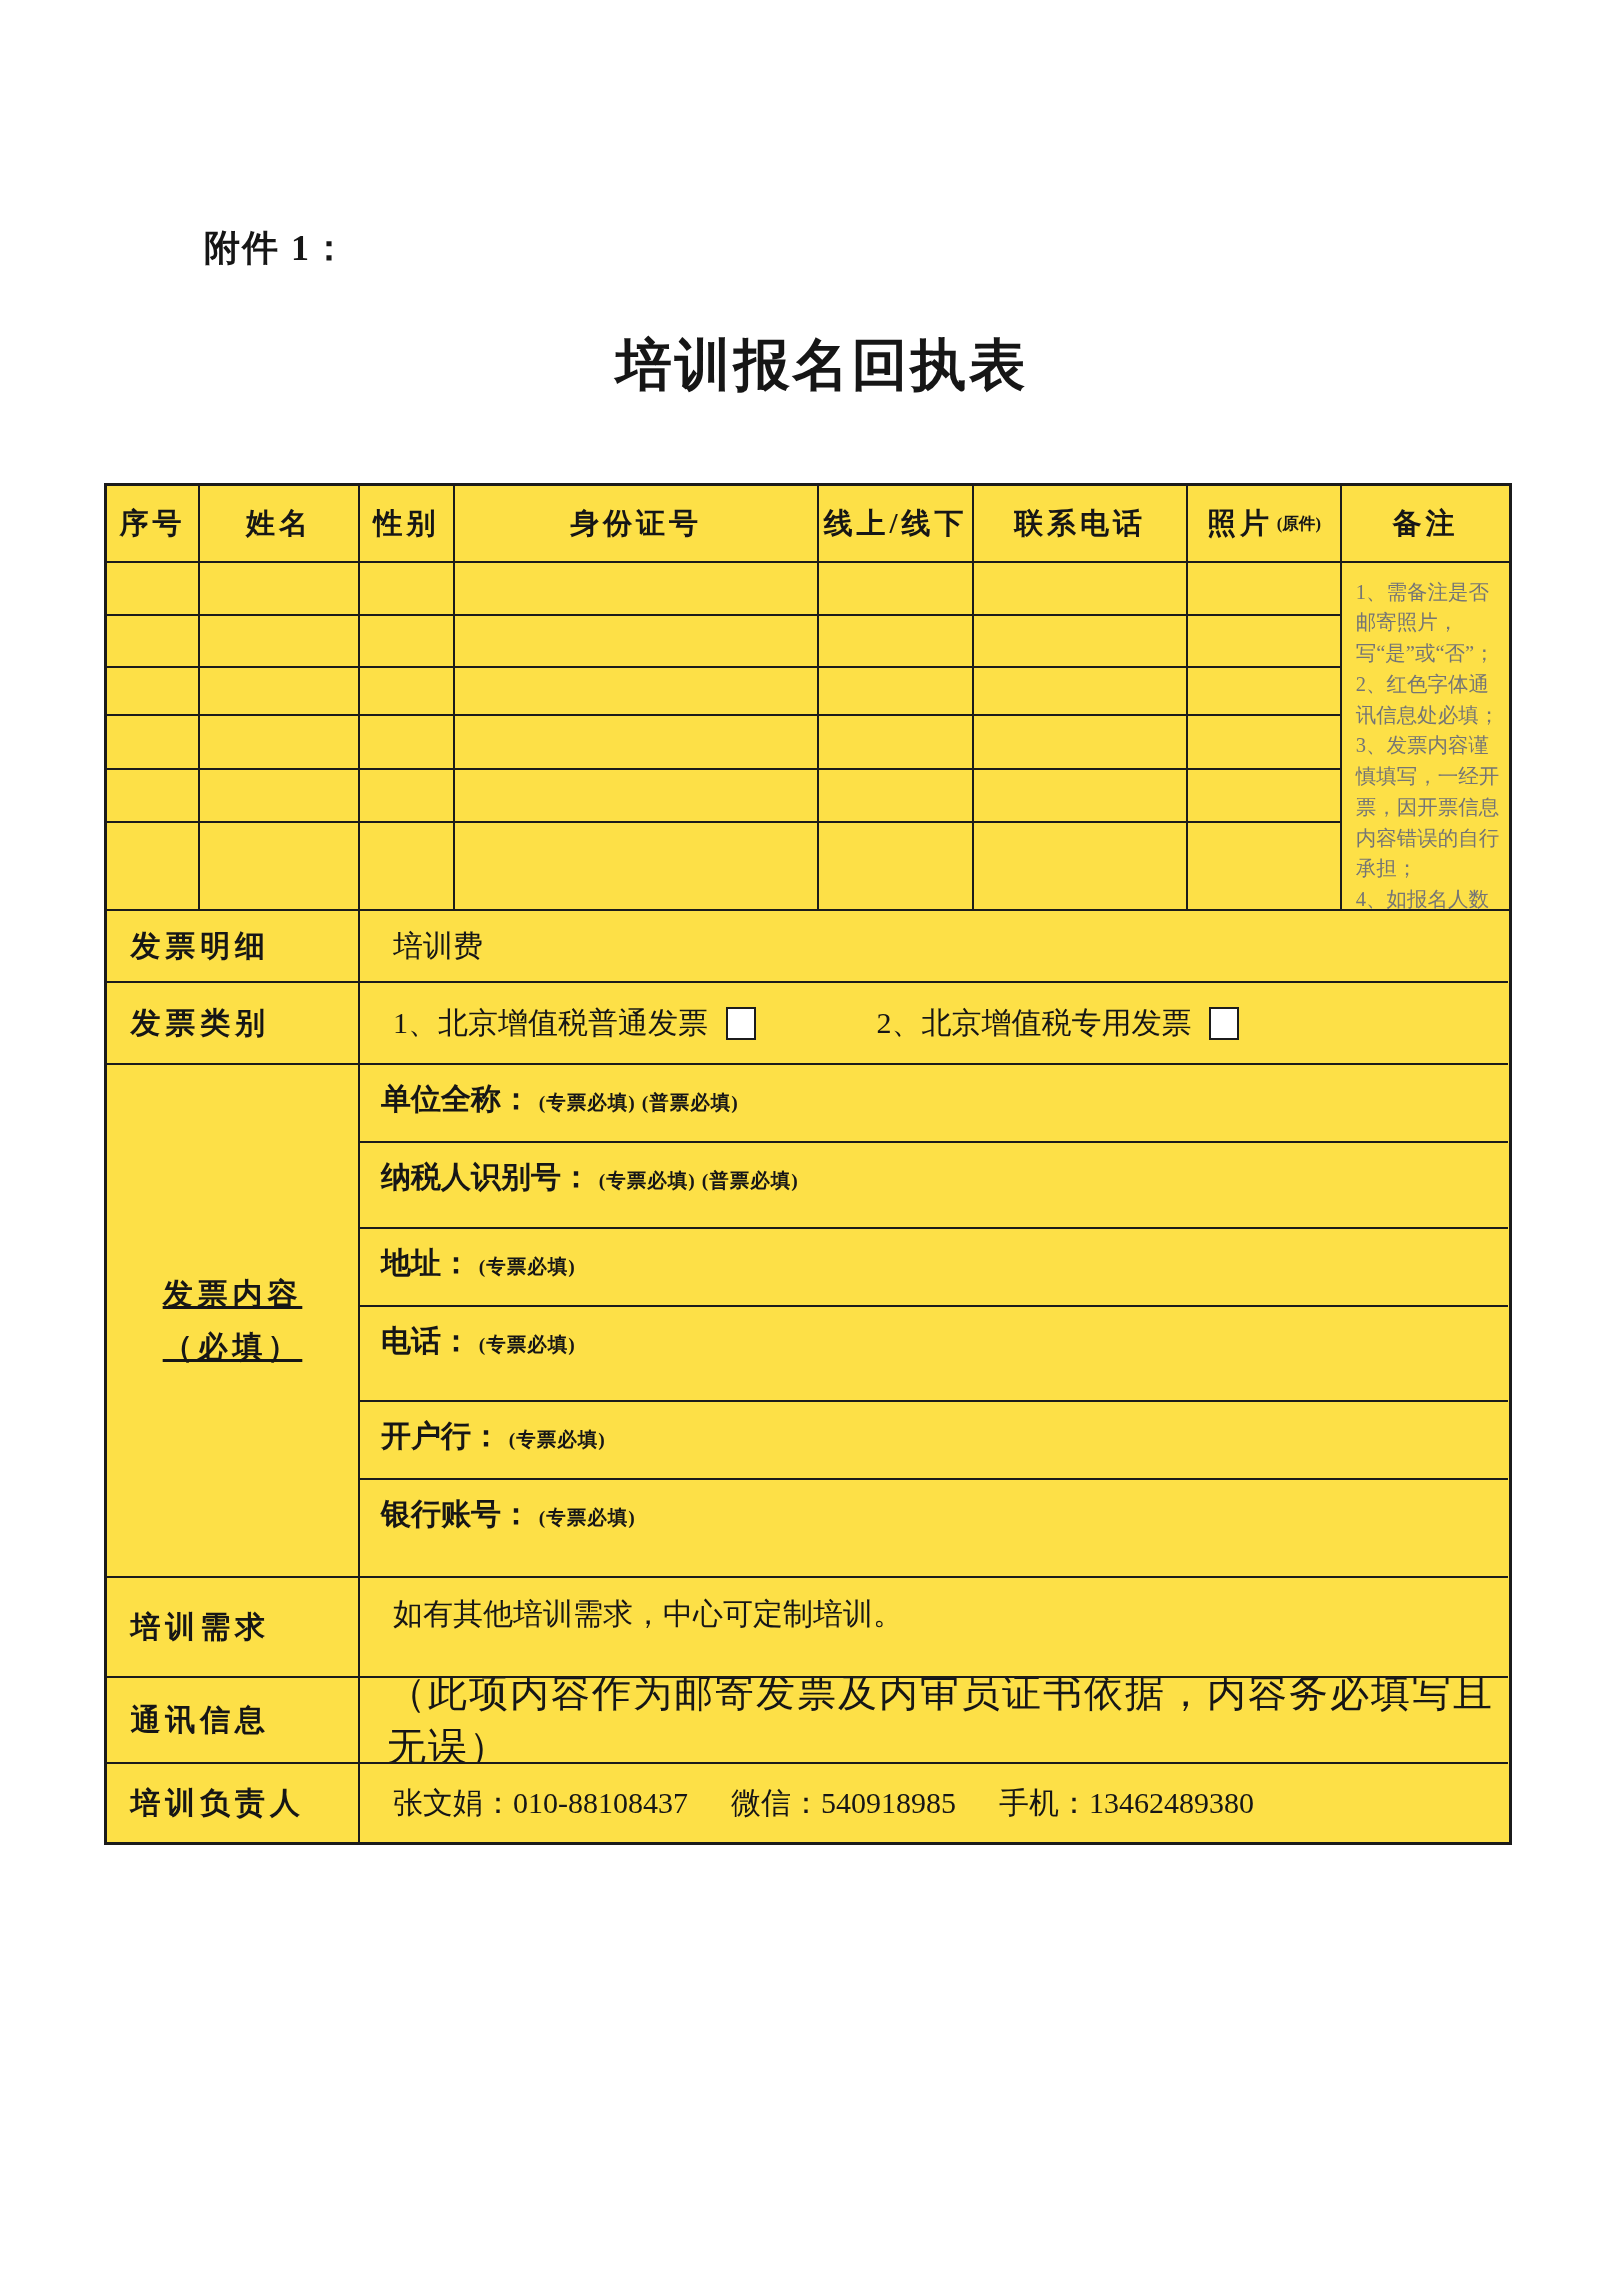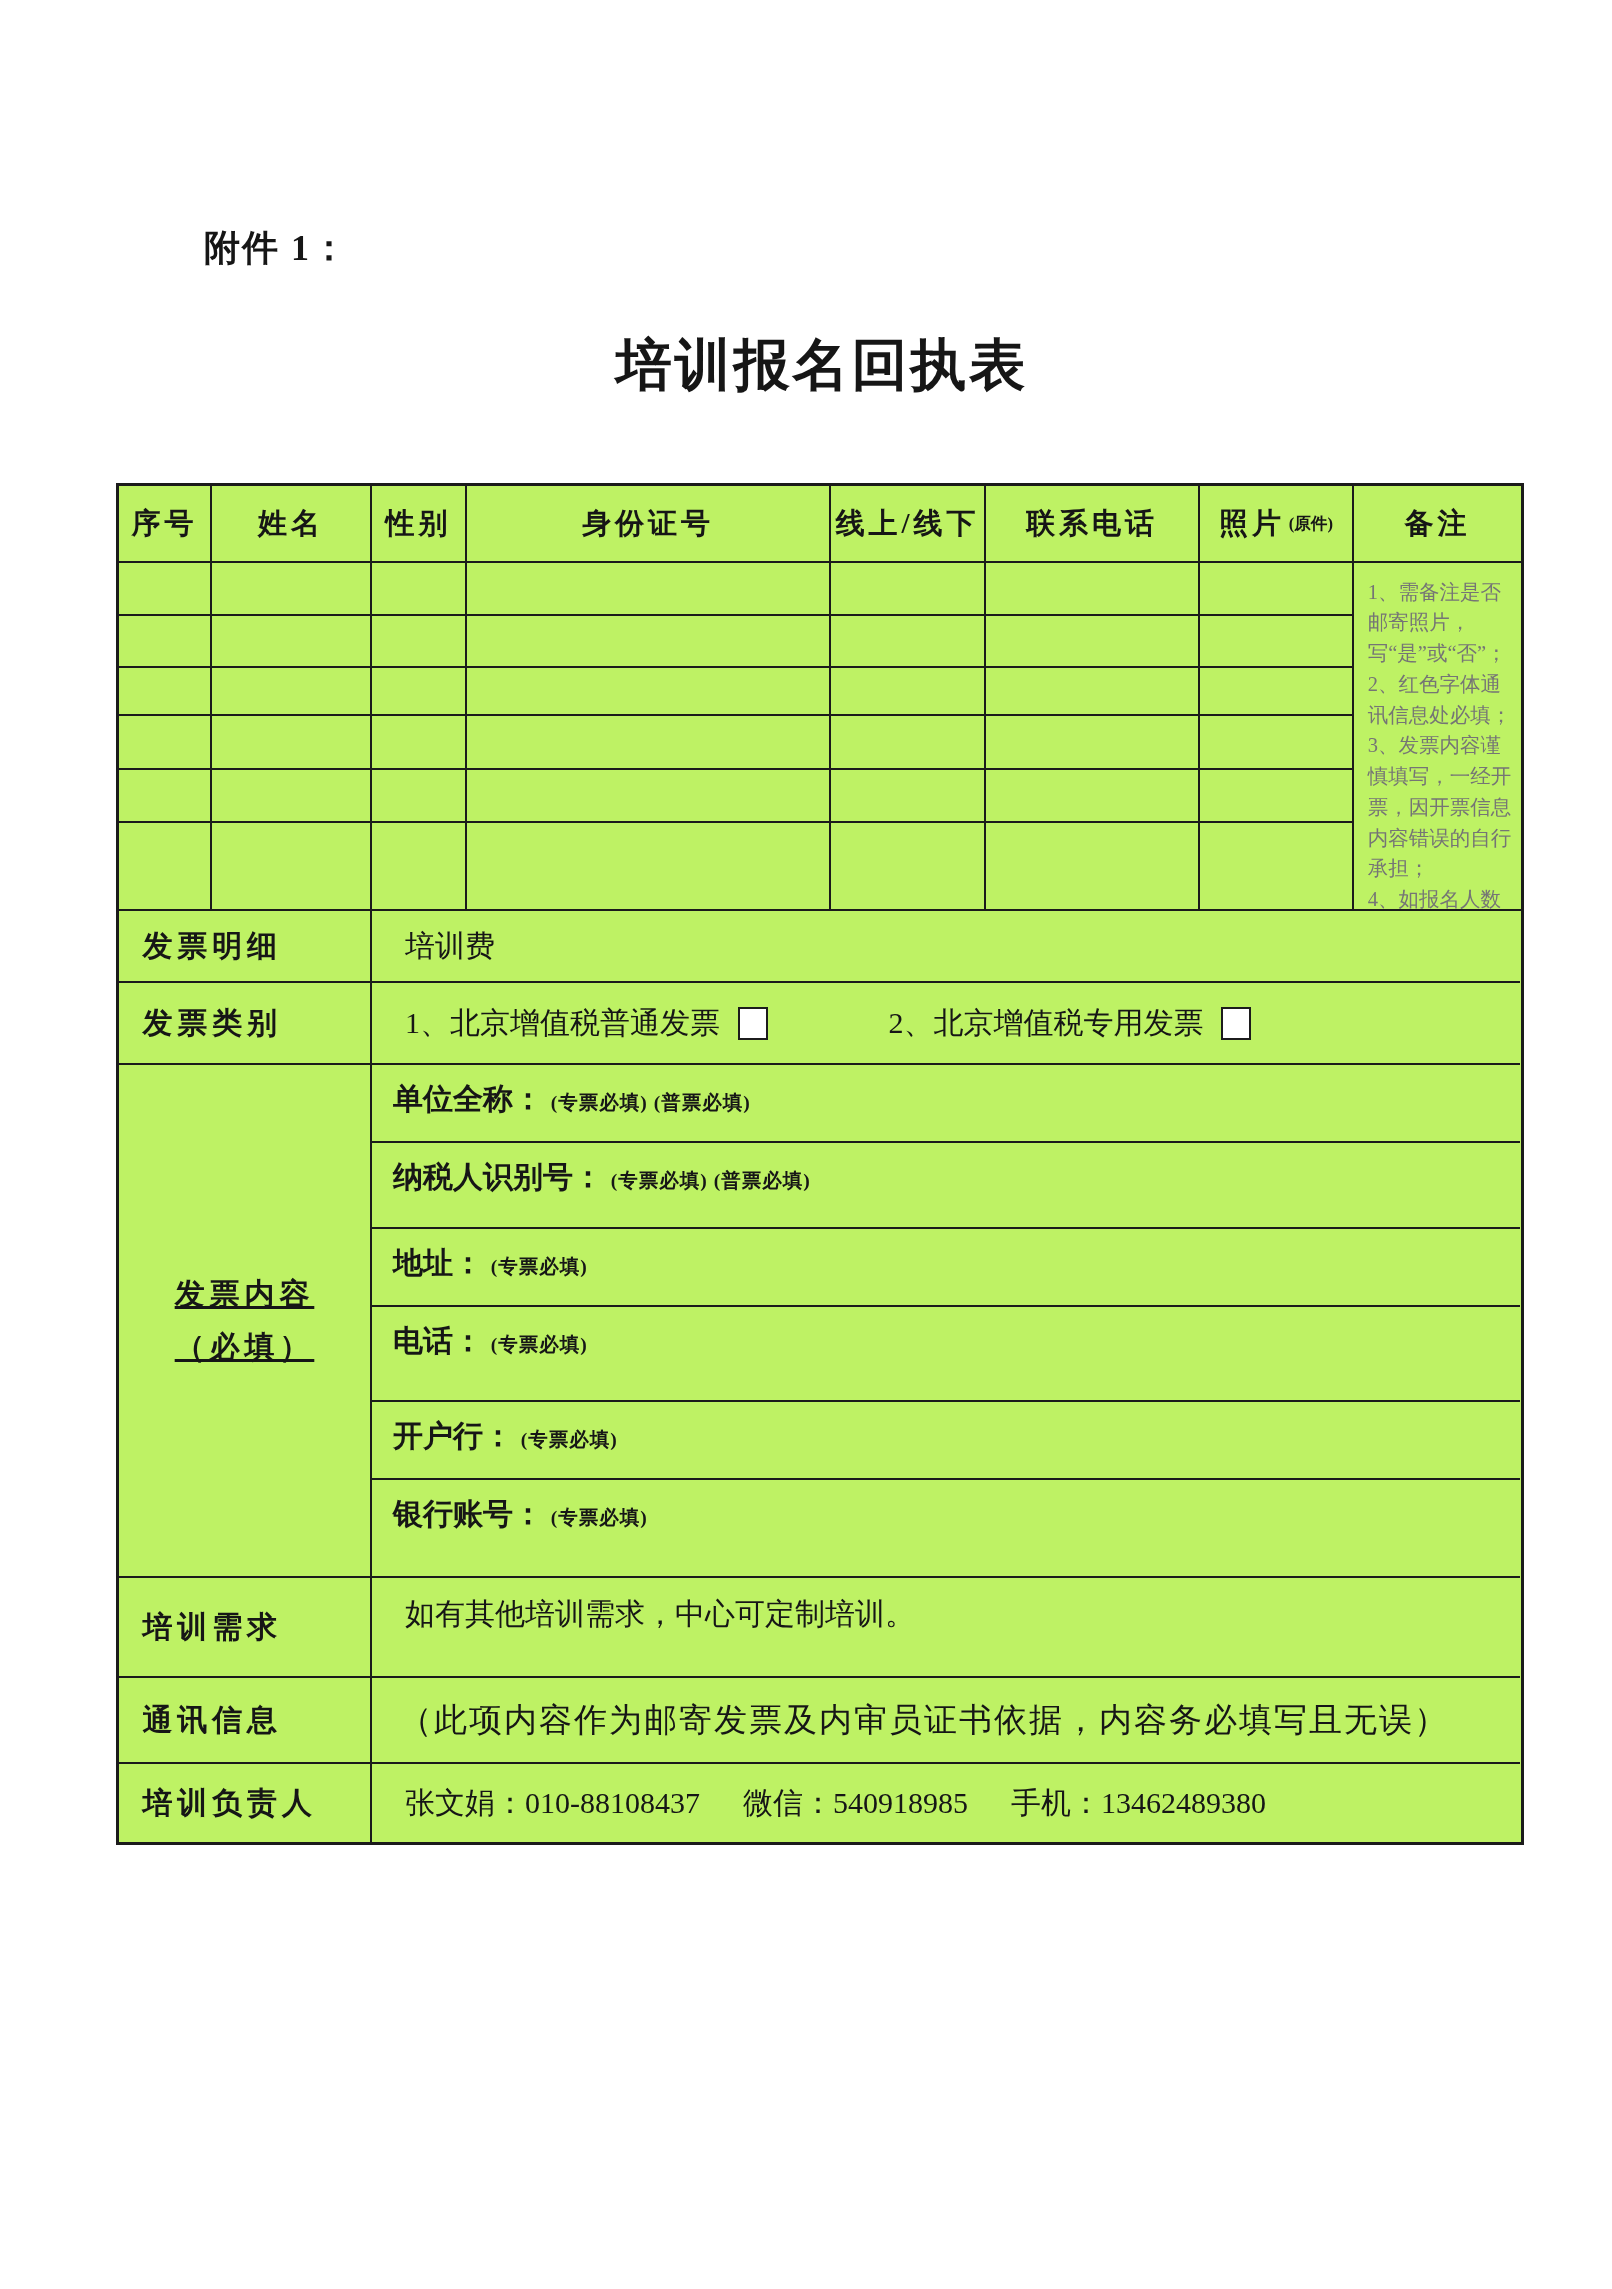--- a/index.html
+++ b/index.html
@@ -35,24 +35,24 @@
     top:312px;
     width:100%;
     margin:16px;
     text-align:center;
     font-size:56px;
     font-weight:700;
     letter-spacing:2.9px;
   }
   .form-table{
     position:absolute;
-    left:116px;
+    left:104px;
     top:483px;
     border:3.9px solid var(--line);
-    background:#bef264;
+    background:#fde047;
   }
   .grid{display:grid;}
   .roster{
     grid-template-columns:93px 160px 95px 364px 155px 214px 154px 167px;
     grid-template-rows:77px 53px 52px 48px 54px 53px 88px;
   }
   .two{grid-template-columns:253px 1148px;}
   .r-detail{grid-template-rows:72px;}
   .r-type{grid-template-rows:82px;border-radius:31px;}
   .content-grid{grid-template-rows:78px 86px 78px 95px 78px 98px;}
@@ -139,21 +139,21 @@
     display:inline-block;
     width:26px;
     height:29px;
     border:2.9px solid #1c1c1c;
     margin-left:17.6px;
     vertical-align:-3.9px;
     background:#fff;
   }
   .opt2{margin-left:121px;}
   .mgr-gap{margin-left:43px;}
-  .contact-val{letter-spacing:2px;font-size:33px;padding-left:27px;}
+  .contact-val{letter-spacing:2px;font-size:39px;padding-left:27px;}
 </style>
 </head>
 <body>
 
 <div class="page">
 
   <div class="attachment">附件 1：</div>
 
   <h1 class="title">培训报名回执表</h1>
 

